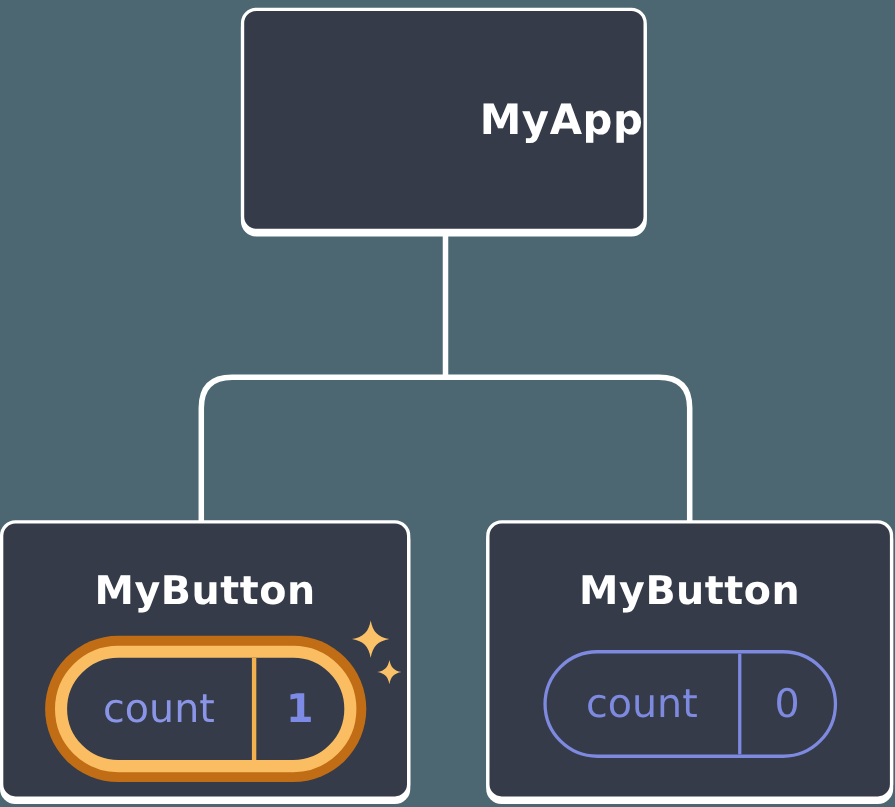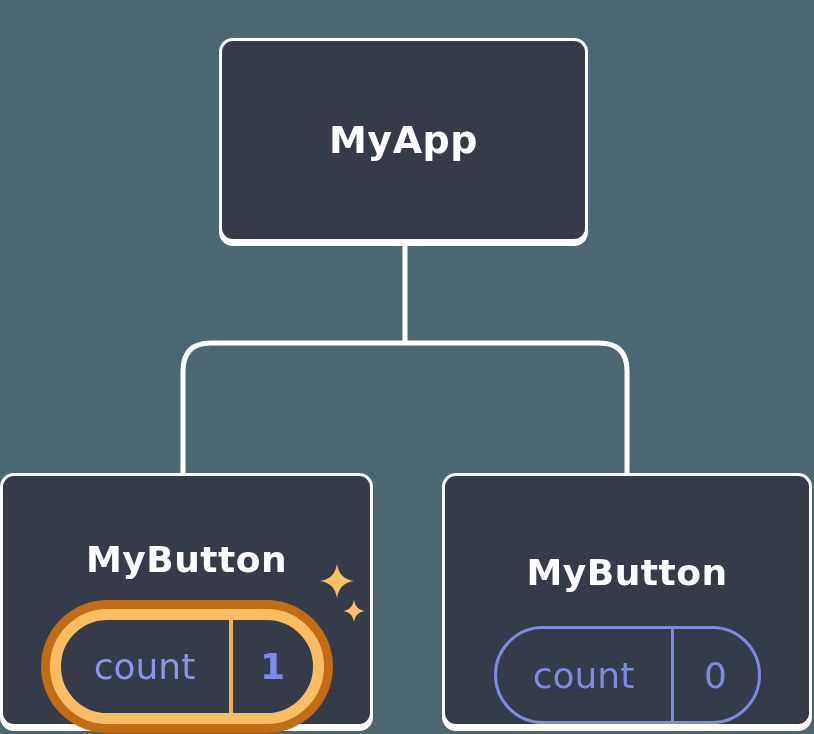--- a/index.html
+++ b/index.html
@@ -18,25 +18,24 @@
   }
   .node {
     position: absolute;
     box-sizing: border-box;
     background: #353b48;
     border: 3px solid #ffffff;
     border-radius: 14px;
     box-shadow: 0 4px 0 #ffffff;
     z-index: 1;
     color: #ffffff;
-    justify-content: flex-end;
   }
   .node-root {
     left: 219px; top: 7px; width: 369px; height: 204px;
-    display: flex; align-items: center; justify-content: center; margin-top: 31px;
+    display: flex; align-items: center; justify-content: flex-end;
   }
   .node-root .node-title { font-size: 38px; font-weight: 600; letter-spacing: 0.5px; }
   .node-child {
     top: 473px; width: 373px; height: 254px;
     display: flex; flex-direction: column; align-items: center;
   }
   .node-child-left  { left: 0px; }
   .node-child-right { left: 442px; width: 370px; }
   .node-child .node-title {
     margin-top: 40px;

